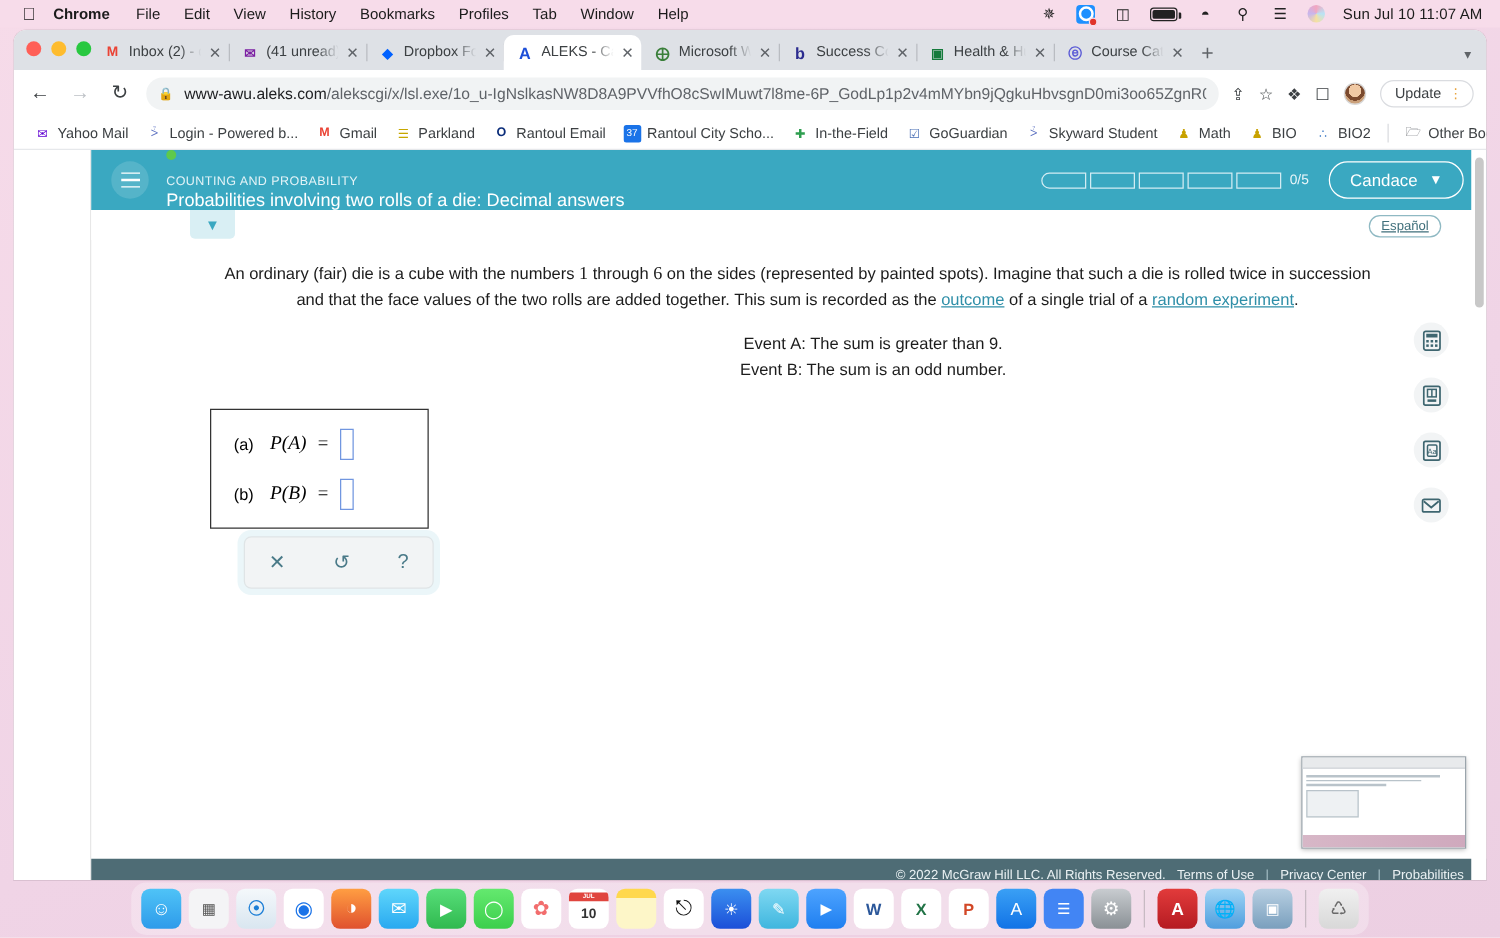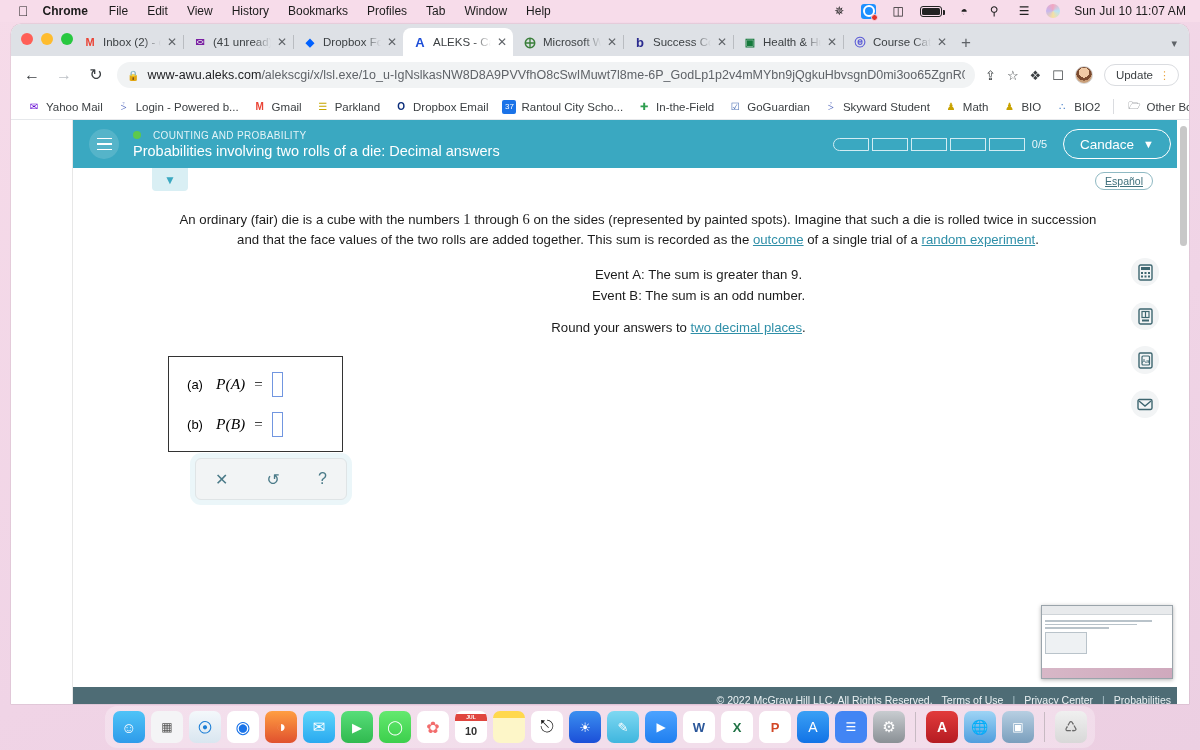--- a/index.html
+++ b/index.html
@@ -85,21 +85,21 @@
   .scroll-left { width:62px; background:#fff; border-right:1px solid #e7e7e7; }
   .content { flex:1; position:relative; }
   .scrollbar { position:absolute; right:0; top:0; width:12px; height:593px; background:#fff; }
   .scrollbar .thumb { position:absolute; right:2px; top:6px; width:7px; height:120px; background:#c8c8c8; border-radius:4px; }
 
   .aleks-header { height:48px; background:#3aa8c1; display:flex; align-items:center; padding:0 18px 0 16px; }
   .hamburger { width:30px; height:30px; border-radius:50%; background:rgba(255,255,255,.14);
                display:flex; flex-direction:column; justify-content:center; align-items:center; gap:4px; }
   .hamburger i { display:block; width:15px; height:1.6px; background:#fff; }
   .htitles { margin-left:14px; }
-  .topic { font-size:10px; letter-spacing:.35px; color:#e3f3f7; display:flex; align-items:center; gap:12px; }
+  .topic { font-size:10px; letter-spacing:.35px; color:#e3f3f7; display:flex; align-items:flex-start; gap:12px;flex-direction:column; }
   .topic .dot { width:8px; height:8px; border-radius:50%; background:#5ec94c; display:inline-block; }
   .qtitle { font-size:14.5px; color:#fff; margin-top:2px; }
   .hright { margin-left:auto; display:flex; align-items:center; gap:16px; }
   .pips { display:flex; align-items:center; gap:3px; }
   .pips i { display:block; width:36px; height:13px; border:1.4px solid #d2ecf3; background:transparent; }
   .pips i:first-child { border-radius:7px 0 0 7px; }
   .pips i:last-child { border-radius:0 7px 7px 0; }
   .pipnum { font-size:11px; color:#eaf6f9; margin-left:4px; }
   .userbtn { height:30px; border:1.6px solid #fff; border-radius:16px; color:#fff; font-size:13.5px;
              display:flex; align-items:center; gap:9px; padding:0 16px; }
@@ -295,21 +295,21 @@
       <span class="bm">
           <span class="bi" style="color:#ea4335;font-weight:bold">M</span>
           <span>Gmail</span>
         </span>
       <span class="bm">
           <span class="bi" style="color:#c6a700">☰</span>
           <span>Parkland</span>
         </span>
       <span class="bm">
           <span class="bi" style="color:#0b2d7a;font-weight:bold">O</span>
-          <span>Dropbox Email</span>
+          <span>Rantoul Email</span>
         </span>
       <span class="bm">
           <span class="bi" style="color:#fff;background:#1a73e8;border-radius:2px;font-size:8px">37</span>
           <span>Rantoul City Scho...</span>
         </span>
       <span class="bm">
           <span class="bi" style="color:#2e9e4f">✚</span>
           <span>In-the-Field</span>
         </span>
       <span class="bm">
@@ -382,21 +382,20 @@
         <div class="body-area">
 
           <div class="ptext"><span>An ordinary (fair) die is a cube with the numbers </span><span class="mn">1</span><span> through </span><span class="mn">6</span><span> on the sides (represented by painted spots). Imagine that such a die is rolled twice in succession and that the face values of the two rolls are added together. This sum is recorded as the </span><a class="lk" href="#">outcome</a><span> of a single trial of a </span><a class="lk" href="#">random experiment</a><span>.</span></div>
 
 
           <div class="events">
             <div><span>Event</span>&nbsp;<span class="mi">A</span><span>: The sum is greater than</span>&nbsp;<span class="mn">9</span><span>.</span></div>
             <div><span>Event</span>&nbsp;<span class="mi">B</span><span>: The sum is an odd number.</span></div>
           </div>
 
-          <div class="round"><span>Round your answers to </span><a class="lk" href="#">two decimal places</a><span>.</span></div>
 
           <div class="answerbox">
             <div class="arow">
               <span class="lbl">(a)</span>
               <span class="expr"><span>P</span><span>(A)</span></span>
               <span class="eq">=</span>
               <span class="ansinput"></span>
             </div>
             <div class="arow">
               <span class="lbl">(b)</span>

